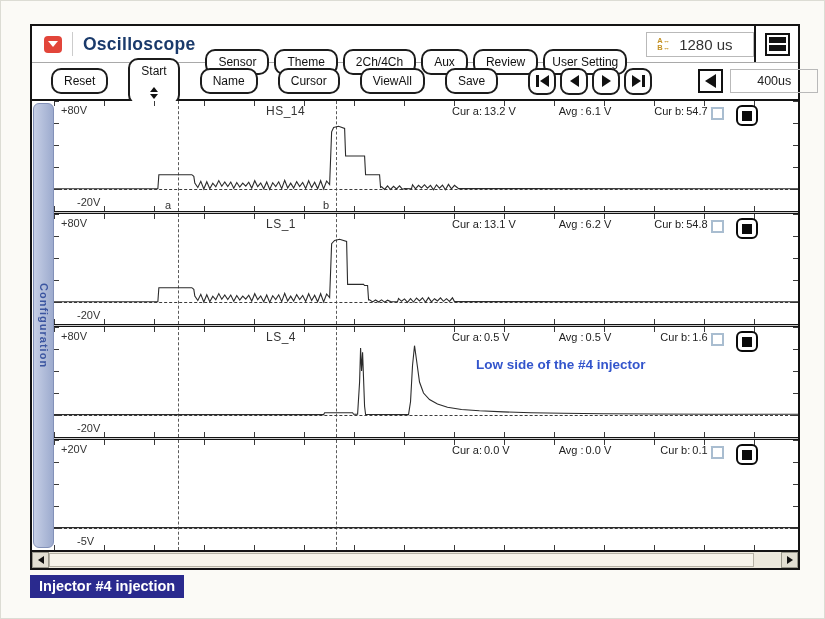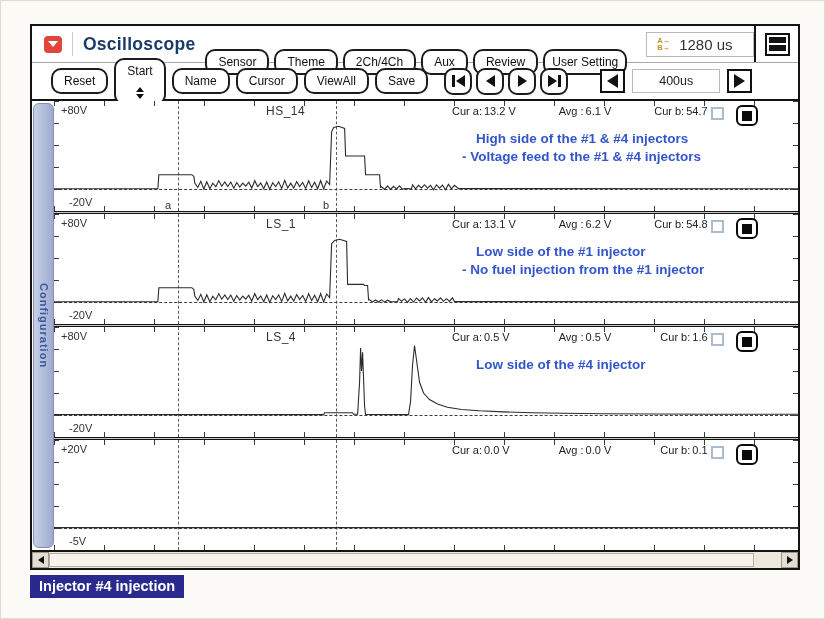--- a/index.html
+++ b/index.html
@@ -28,21 +28,21 @@
   .ab-icon { display:flex; flex-direction:column; font-size:7.5px; line-height:7.5px; font-weight:bold;
              color:#c49124; }
   .ab-text { font-size:15px; color:#333; }
   .right-icon-wrap { margin-left:auto; align-self:stretch; border-left:2px solid #141414;
                      display:flex; align-items:center; padding:0 8px 0 9px; }
   .list-icon { width:25px; height:23px; border:2px solid #111; background:#fff; padding:2px 2px 3px;
                display:flex; flex-direction:column; gap:2px; cursor:pointer; }
   .list-icon i { display:block; flex:1; background:#111; }
 
   
-  .tb2 { height:36px; display:flex; align-items:center; padding:0 19px; gap:6px; }
+  .tb2 { height:36px; display:flex; align-items:center; padding:0 19px; gap:20px; }
   .start-btn { display:flex; align-items:center; gap:9px;flex-direction:column; }
   .spin { display:flex; flex-direction:column; gap:2px; }
   .spin b { width:0; height:0; border-left:4px solid transparent; border-right:4px solid transparent; display:block; }
   .spin .up { border-bottom:5px solid #111; }
   .spin .dn { border-top:5px solid #111; }
   .nav-group { margin-left:10px; display:flex; gap:4px; }
   .nav-btn { width:28px; height:27px; border:2px solid #1c1c1c; border-radius:9px; background:#fff;
              display:flex; align-items:center; justify-content:center; gap:1px; cursor:pointer; }
   .tl { width:0; height:0; border-top:6px solid transparent; border-bottom:6px solid transparent; border-right:9px solid #111; }
   .tr { width:0; height:0; border-top:6px solid transparent; border-bottom:6px solid transparent; border-left:9px solid #111; }
@@ -66,21 +66,21 @@
   .sep { height:3px; background:linear-gradient(#141414 0 1px, #c9c9c9 1px 2px, #141414 2px 3px); }
 
   .ticks { position:absolute; left:0; right:0; height:5px;
            background:repeating-linear-gradient(90deg,#3a3a3a 0 1px, transparent 1px 50px); }
   .ticks-top { top:0; } .ticks-bottom { bottom:0; }
   .vticks { position:absolute; top:0; bottom:0; width:5px;
             background:repeating-linear-gradient(180deg,#3a3a3a 0 1px, transparent 1px 22px); }
   .vticks-left { left:0; } .vticks-right { right:0; }
 
   .vmax { position:absolute; left:7px; top:3px; font-size:11px; color:#333; }
-  .vmin { position:absolute; left:15px; bottom:3px; font-size:11px; color:#333; }
+  .vmin { position:absolute; left:23px; bottom:3px; font-size:11px; color:#333; }
   .chname { position:absolute; left:212px; top:3px; font-size:12px; color:#333; letter-spacing:.5px; }
   .meas { position:absolute; left:398px; top:4px; width:268px; display:flex; justify-content:space-between;
           font-size:11px; color:#222; white-space:nowrap; }
   .mitem span { padding-right:2px; }
   .cb { position:absolute; top:6px; right:74px; width:13px; height:13px; background:#fff;
         border:2px solid #a9bdd0; cursor:pointer; }
   .sqbtn { position:absolute; top:4px; right:40px; width:22px; height:21px; border:2px solid #0a0a0a;
            border-radius:6px; background:#fff; display:flex; align-items:center; justify-content:center; cursor:pointer; }
   .sqbtn .sq { width:10px; height:10px; background:#0a0a0a; }
   .note { position:absolute; left:408px; top:29px; color:var(--note-blue,#3355cc); font-weight:bold;
@@ -200,24 +200,20 @@
     <div class="chname">HS_14</div>
     <div class="meas">
       <span class="mitem"><span>Cur a:</span><span>13.2 V</span></span>
       <span class="mitem"><span>Avg :</span><span>6.1 V</span></span>
       <span class="mitem"><span>Cur b:</span><span>54.7 V</span></span>
     </div>
     <span class="cb"></span>
     <span class="sqbtn">
               <span class="sq"></span>
             </span>
-    <div class="note">
-      <div class="n1">High side of the #1 &amp; #4 injectors</div>
-      <div class="n2">- Voltage feed to the #1 &amp; #4 injectors</div>
-    </div>
     <span class="cur-label la" style="left: 111px;">a</span>
     <span class="cur-label lb" style="left: 269px;">b</span>
   </div>
           <div class="sep"></div>
           <div class="panel">
     <div class="ticks ticks-top"></div>
     <div class="ticks ticks-bottom"></div>
     <div class="vticks vticks-left"></div>
     <div class="vticks vticks-right"></div>
     <div class="cursor cur-a" style="left: 124px;"></div>
@@ -231,24 +227,20 @@
     <div class="chname">LS_1</div>
     <div class="meas">
       <span class="mitem"><span>Cur a:</span><span>13.1 V</span></span>
       <span class="mitem"><span>Avg :</span><span>6.2 V</span></span>
       <span class="mitem"><span>Cur b:</span><span>54.8 V</span></span>
     </div>
     <span class="cb"></span>
     <span class="sqbtn">
               <span class="sq"></span>
             </span>
-    <div class="note">
-      <div class="n1">Low side of the #1 injector</div>
-      <div class="n2">- No fuel injection from the #1 injector</div>
-    </div>
 
   </div>
           <div class="sep"></div>
           <div class="panel">
     <div class="ticks ticks-top"></div>
     <div class="ticks ticks-bottom"></div>
     <div class="vticks vticks-left"></div>
     <div class="vticks vticks-right"></div>
     <div class="cursor cur-a" style="left: 124px;"></div>
     <div class="cursor cur-b" style="left: 282px;"></div>

